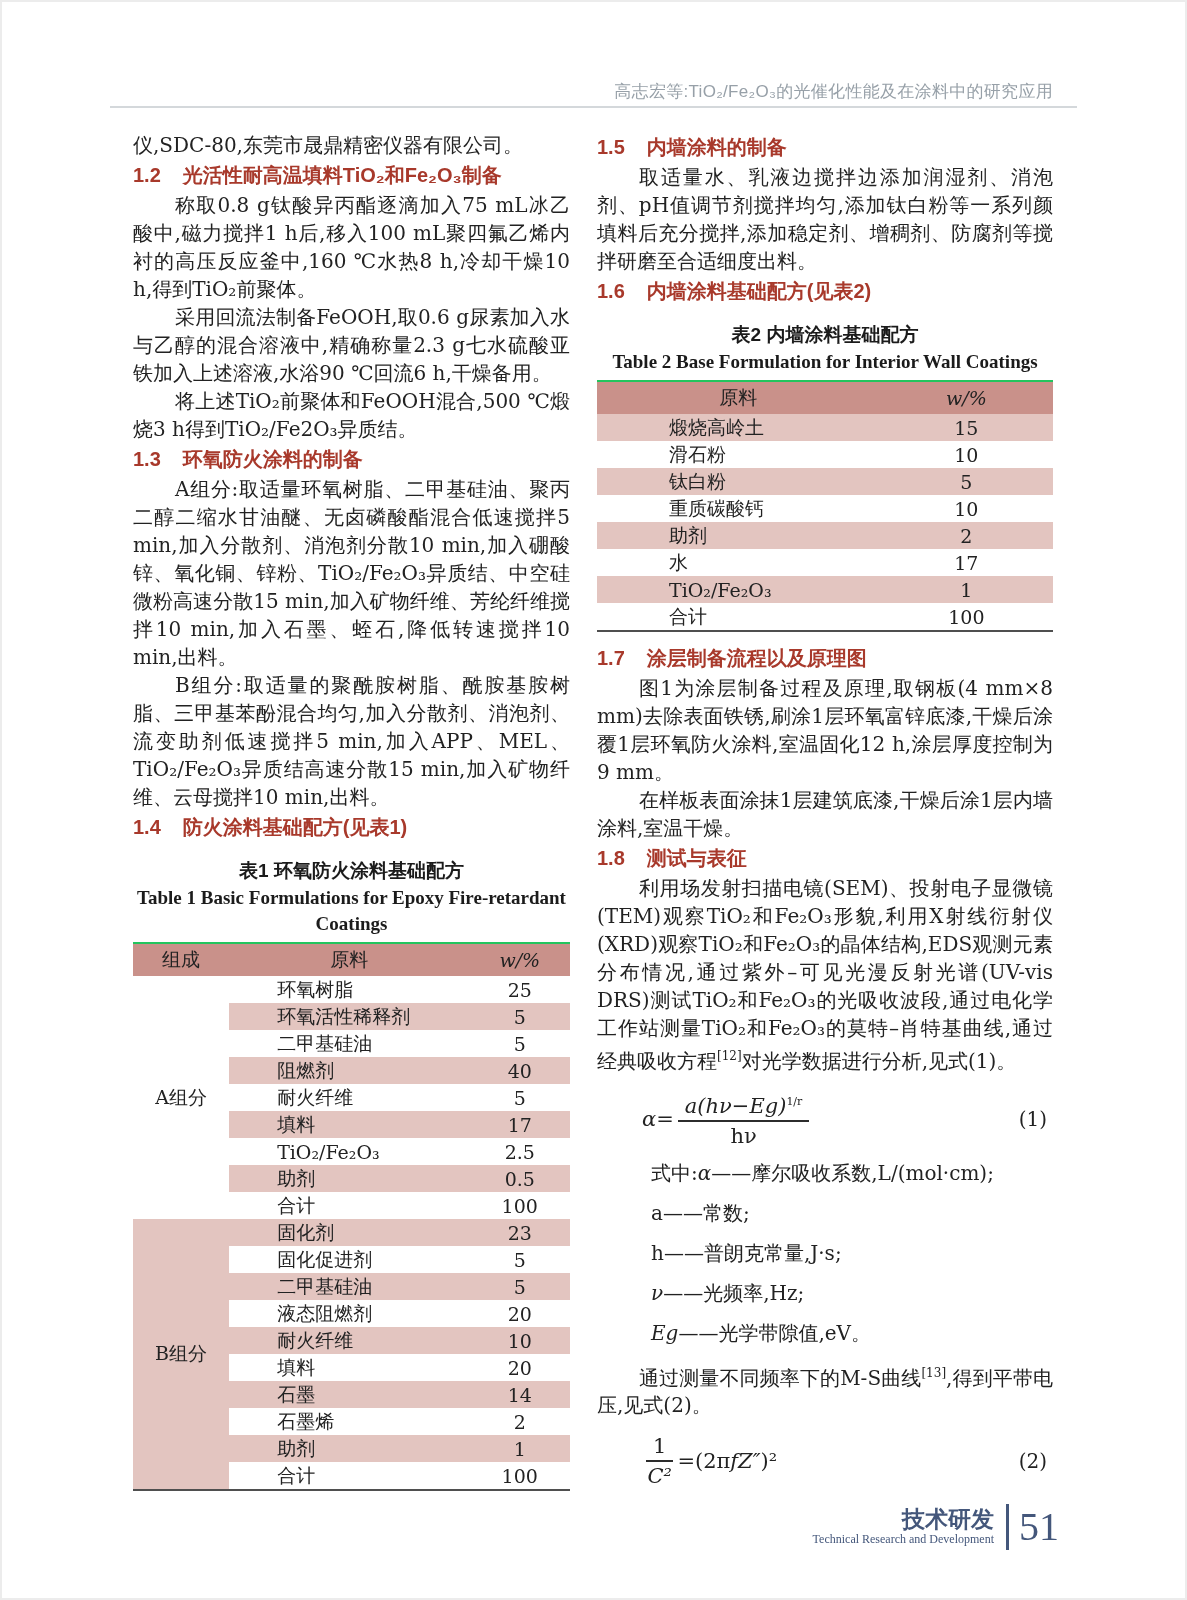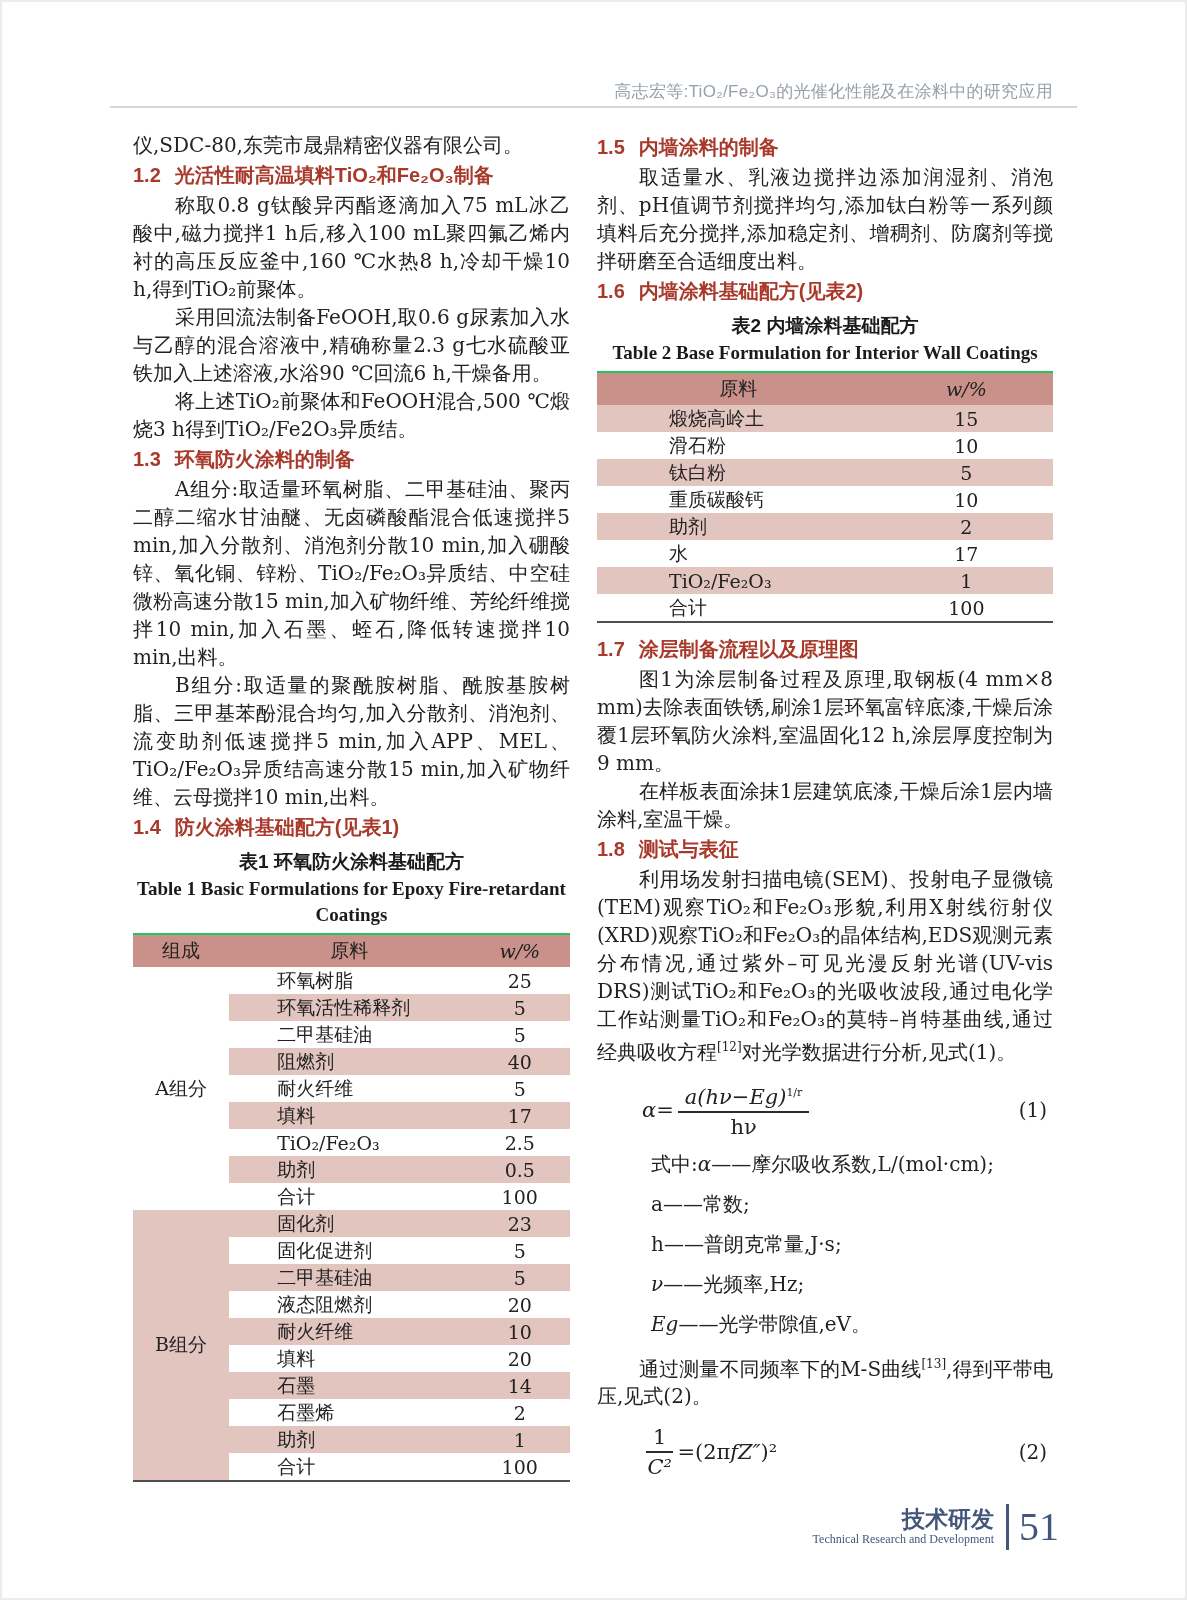--- a/index.html
+++ b/index.html
@@ -19,23 +19,23 @@
   .content{position:absolute;top:131px;left:133px;width:920px;display:flex;gap:27px;}
   .col{box-sizing:border-box;}
   .col-left{width:437px;}
   .col-right{width:456px;}
   p.body{font-size:20px;line-height:28px;text-align:justify;margin:0;text-indent:42px;word-break:break-word;}
   p.cont{text-indent:0;}
   h3.sec{
     font-size:20px;line-height:28px;margin:2px 0 2px 0;color:#a8392b;
     font-family:"Liberation Sans",sans-serif;font-weight:bold;text-align:left;
   }
-  h3.sec .secno{margin-right:14px;text-align:center;}
-  
-  .tbl-cap{text-align:center;margin-top:7px;}
+  h3.sec .secno{margin-right:22px;text-align:center;}
+  
+  .tbl-cap{text-align:center;margin-top:16px;}
   .cap-cn{font-size:19px;font-weight:bold;line-height:28px;font-family:"Liberation Sans",sans-serif;color:#1b1b1b;}
   .cap-en{font-size:19px;font-weight:bold;line-height:26px;font-family:"Liberation Serif",serif;color:#1b1b1b;}
   
   table.tbl{
     border-collapse:collapse;width:100%;margin-top:5px;
     border-top:2px solid #22c55e;border-bottom:2px solid #4f4f4f;
     font-size:19px;color:#222;
   }
   table.tbl th{background:#c9918a;font-weight:normal;height:32px;padding:0;text-align:center;}
   table.tbl td{height:27px;padding:0;}

